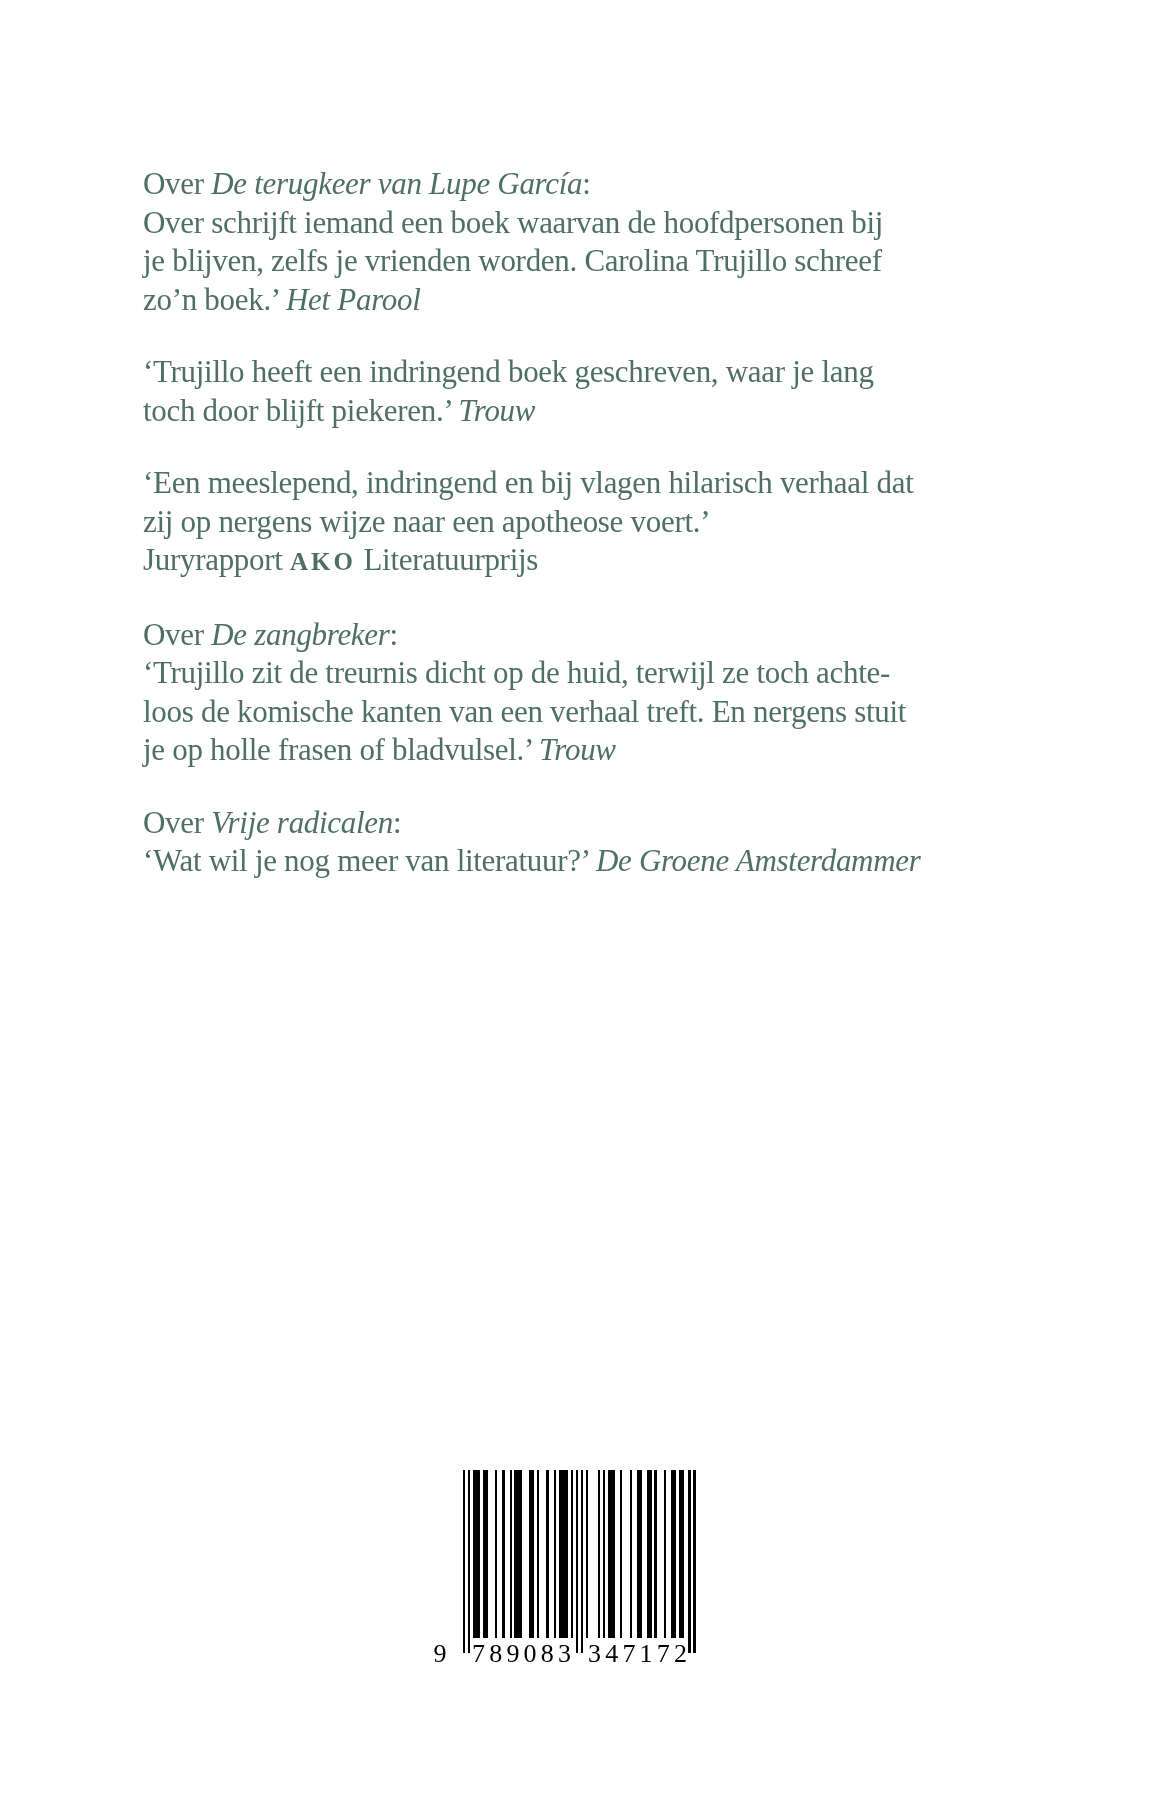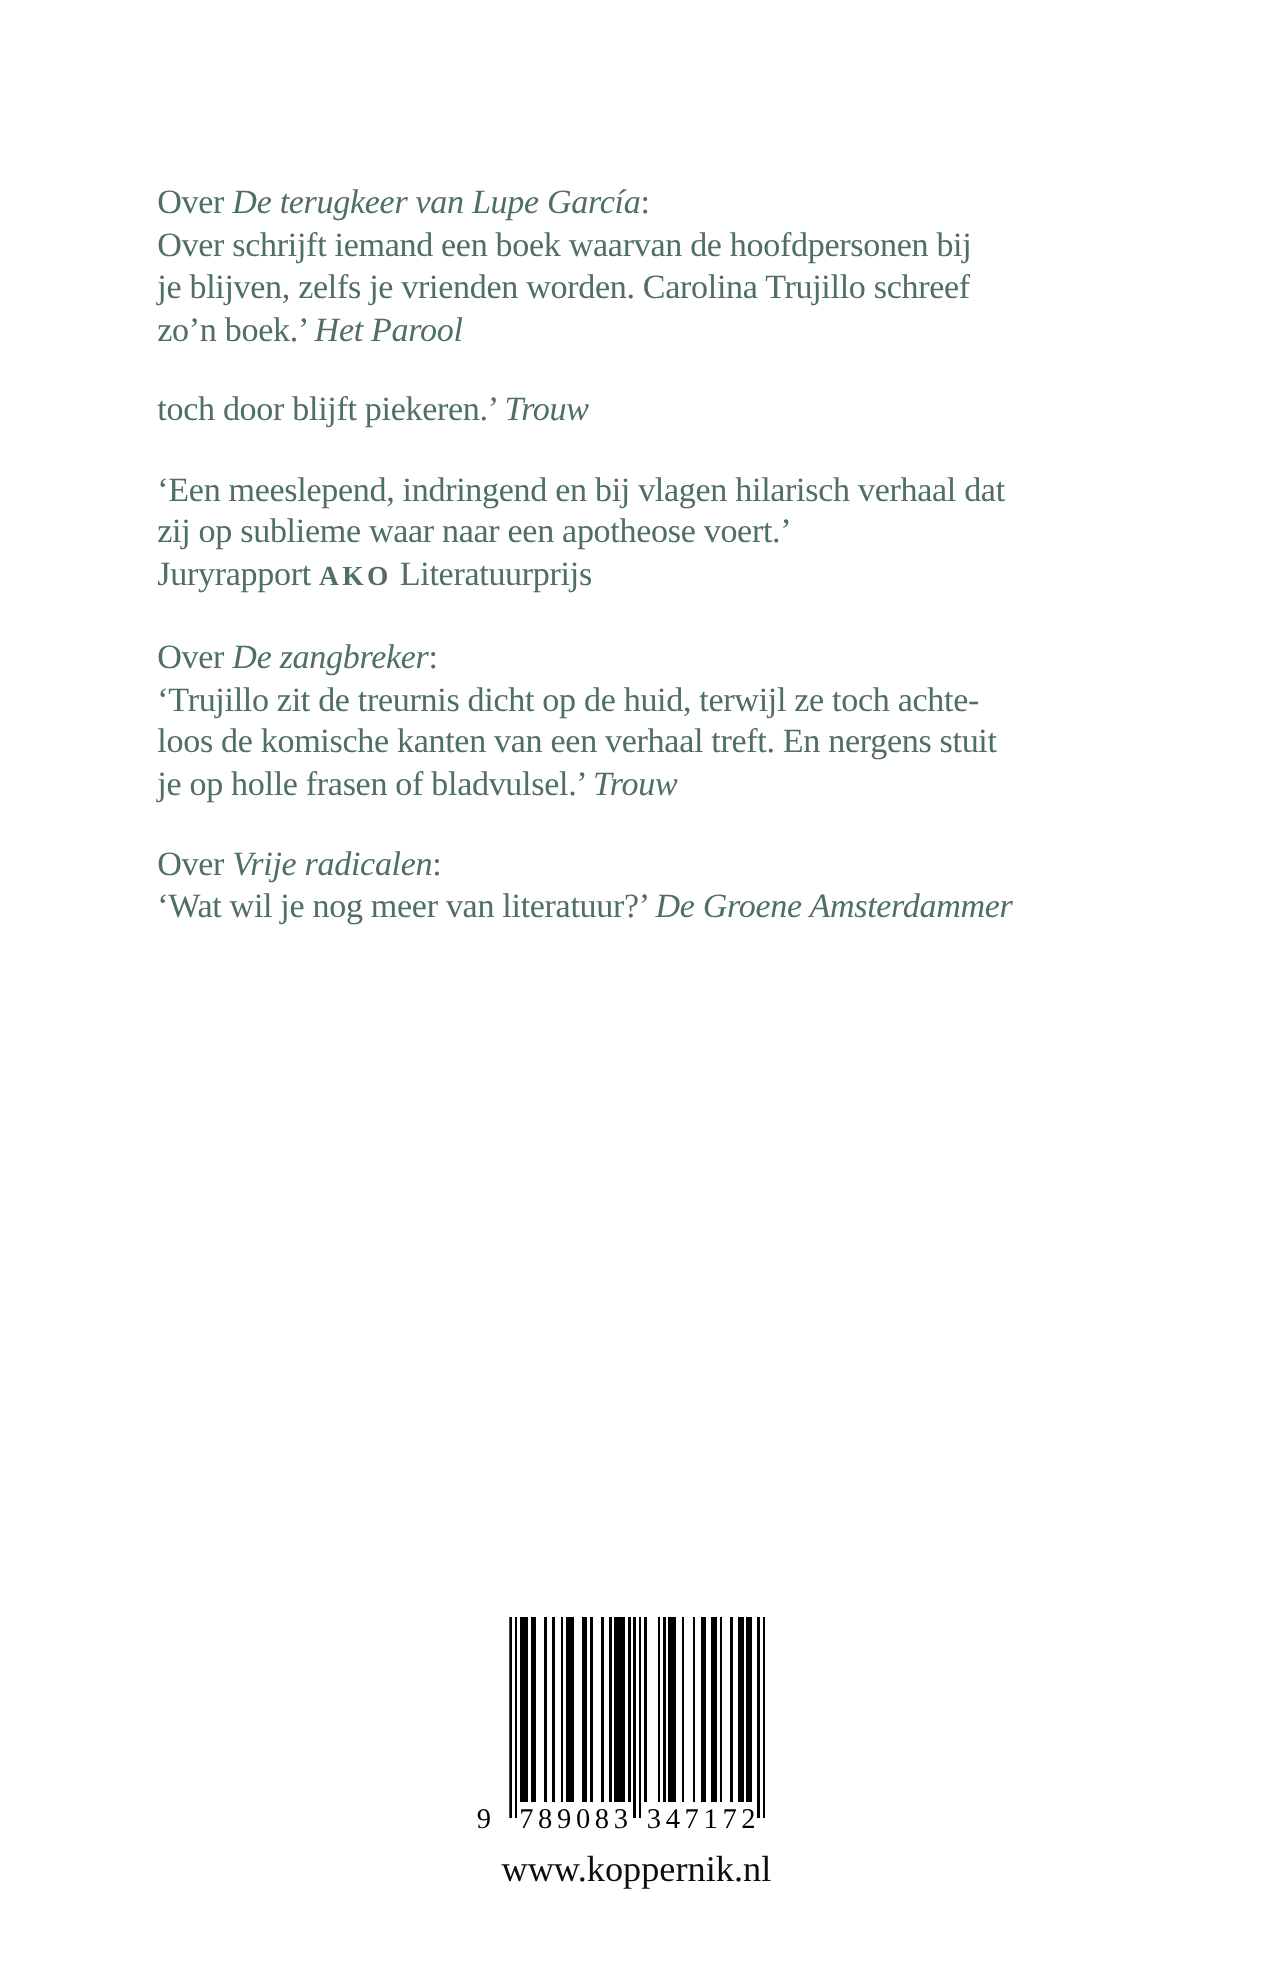--- a/index.html
+++ b/index.html
@@ -47,25 +47,26 @@
 <div class="page">
 
   <main class="quotes">
       <div class="quote-block">
         <div class="quote-line"><span class="rm">Over </span><span class="it">De terugkeer van Lupe García</span><span class="rm">:</span></div>
         <div class="quote-line"><span class="rm">Over schrijft iemand een boek waarvan de hoofdpersonen bij</span></div>
         <div class="quote-line"><span class="rm">je blijven, zelfs je vrienden worden. Carolina Trujillo schreef</span></div>
         <div class="quote-line"><span class="rm">zo’n boek.’ </span><span class="it">Het Parool</span></div>
       </div>
       <div class="quote-block">
+        <div class="quote-line"><span class="rm">‘Trujillo heeft een indringend boek geschreven, waar je lang</span></div>
         <div class="quote-line"><span class="rm">toch door blijft piekeren.’ </span><span class="it">Trouw</span></div>
       </div>
       <div class="quote-block">
         <div class="quote-line"><span class="rm">‘Een meeslepend, indringend en bij vlagen hilarisch verhaal dat</span></div>
-        <div class="quote-line"><span class="rm">zij op sublieme waar naar een apotheose voert.’</span></div>
+        <div class="quote-line"><span class="rm">zij op nergens wijze naar een apotheose voert.’</span></div>
         <div class="quote-line"><span class="rm">Juryrapport </span><span class="sc">AKO</span><span class="rm"> Literatuurprijs</span></div>
       </div>
       <div class="quote-block">
         <div class="quote-line"><span class="rm">Over </span><span class="it">De zangbreker</span><span class="rm">:</span></div>
         <div class="quote-line"><span class="rm">‘Trujillo zit de treurnis dicht op de huid, terwijl ze toch achte-</span></div>
         <div class="quote-line"><span class="rm">loos de komische kanten van een verhaal treft. En nergens stuit</span></div>
         <div class="quote-line"><span class="rm">je op holle frasen of bladvulsel.’ </span><span class="it">Trouw</span></div>
       </div>
       <div class="quote-block">
         <div class="quote-line"><span class="rm">Over </span><span class="it">Vrije radicalen</span><span class="rm">:</span></div>
@@ -119,15 +120,14 @@
 
   <div class="bc-digit-row bc-group bc-right">
       <span>3</span>
       <span>4</span>
       <span>7</span>
       <span>1</span>
       <span>7</span>
       <span>2</span>
     </div>
 
-  <div class="site">www.koppernik.nl</div>
 
 </div>
 
 </body></html>

